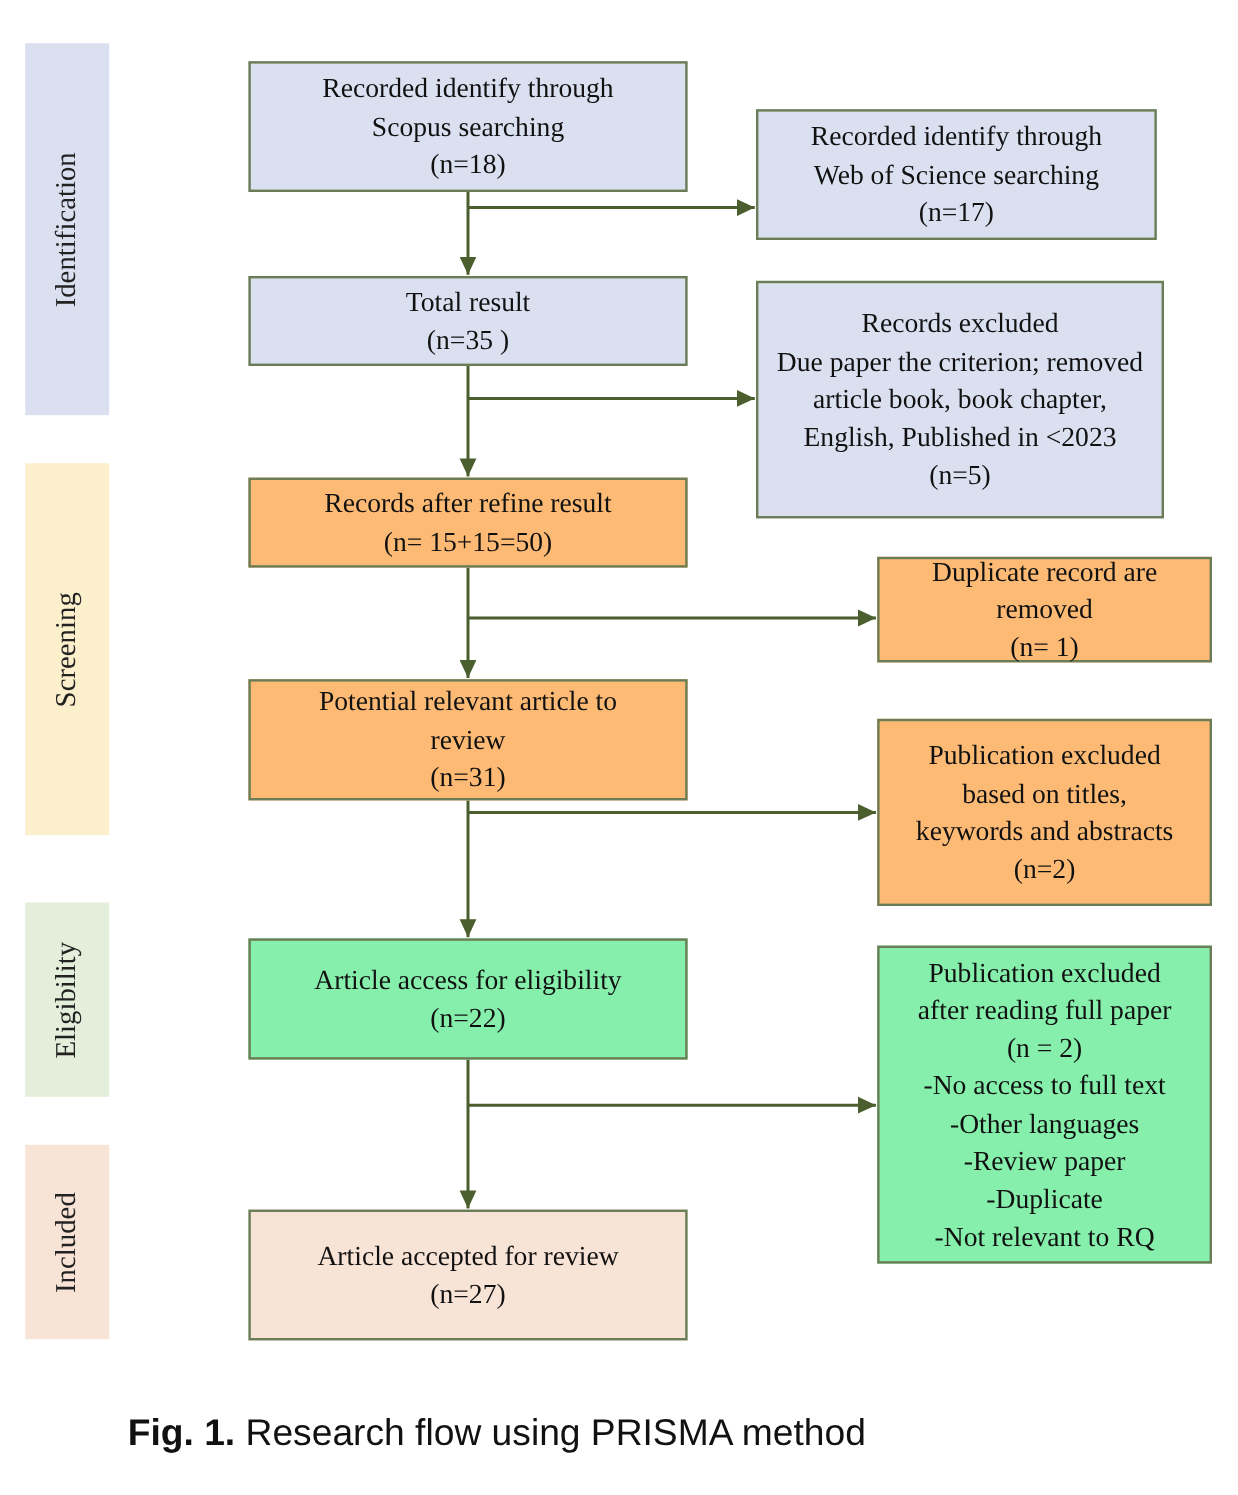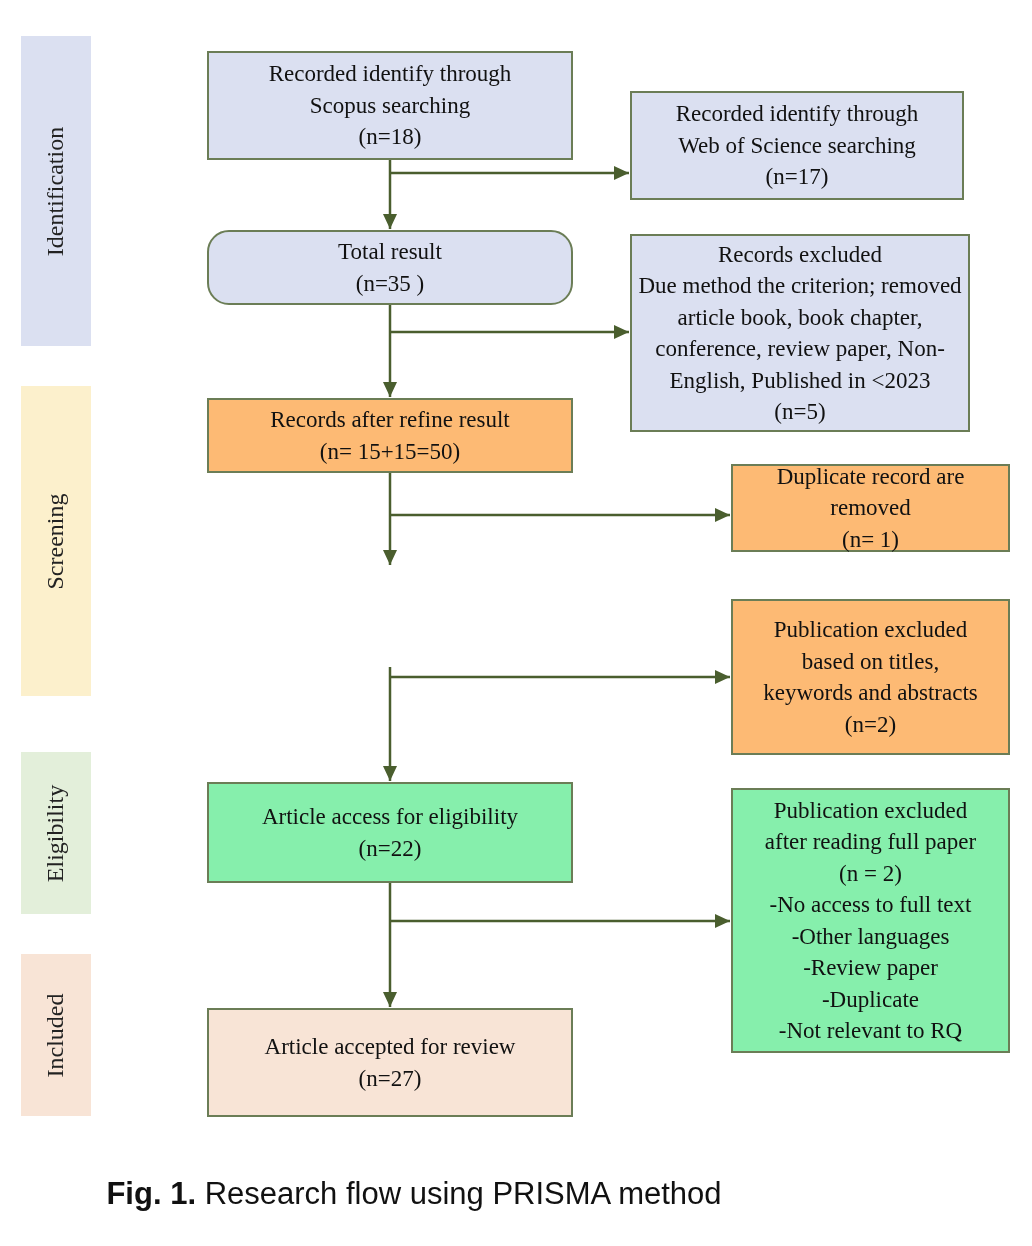--- a/index.html
+++ b/index.html
@@ -73,41 +73,45 @@
   <div class="box blue" style="left:207px;top:51px;width:366px;height:109px;">
       <span class="ln">Recorded identify through</span>
       <span class="ln">Scopus searching</span>
       <span class="ln">(n=18)</span>
     </div>
   <div class="box blue" style="left:630px;top:91px;width:334px;height:109px;">
       <span class="ln">Recorded identify through</span>
       <span class="ln">Web of Science searching</span>
       <span class="ln">(n=17)</span>
     </div>
-  <div class="box blue" style="left:207px;top:230px;width:366px;height:75px;border-radius:22px;">
+  <div class="box blue" style="left:207px;top:230px;width:366px;height:75px;">
       <span class="ln">Total result</span>
       <span class="ln">(n=35 )</span>
     </div>
   <div class="box blue" style="left:630px;top:234px;width:340px;height:198px;">
       <span class="ln">Records excluded</span>
-      <span class="ln">Due method the criterion; removed</span>
+      <span class="ln">Due paper the criterion; removed</span>
       <span class="ln">article book, book chapter,</span>
-      <span class="ln">conference, review paper, Non-</span>
       <span class="ln">English, Published in &lt;2023</span>
       <span class="ln">(n=5)</span>
     </div>
 
   <div class="box yellow" style="left:207px;top:398px;width:366px;height:75px;">
       <span class="ln">Records after refine result</span>
       <span class="ln">(n= 15+15=50)</span>
     </div>
   <div class="box yellow" style="left:731px;top:464px;width:279px;height:88px;">
       <span class="ln">Duplicate record are</span>
       <span class="ln">removed</span>
       <span class="ln">(n= 1)</span>
+    </div>
+  <div class="box yellow" style="left:207px;top:566px;width:366px;height:101px;">
+      <span class="ln">Potential relevant article to</span>
+      <span class="ln">review</span>
+      <span class="ln">(n=31)</span>
     </div>
   <div class="box yellow" style="left:731px;top:599px;width:279px;height:156px;">
       <span class="ln">Publication excluded</span>
       <span class="ln">based on titles,</span>
       <span class="ln">keywords and abstracts</span>
       <span class="ln">(n=2)</span>
     </div>
 
   <div class="box green" style="left:207px;top:782px;width:366px;height:101px;">
       <span class="ln">Article access for eligibility</span>

